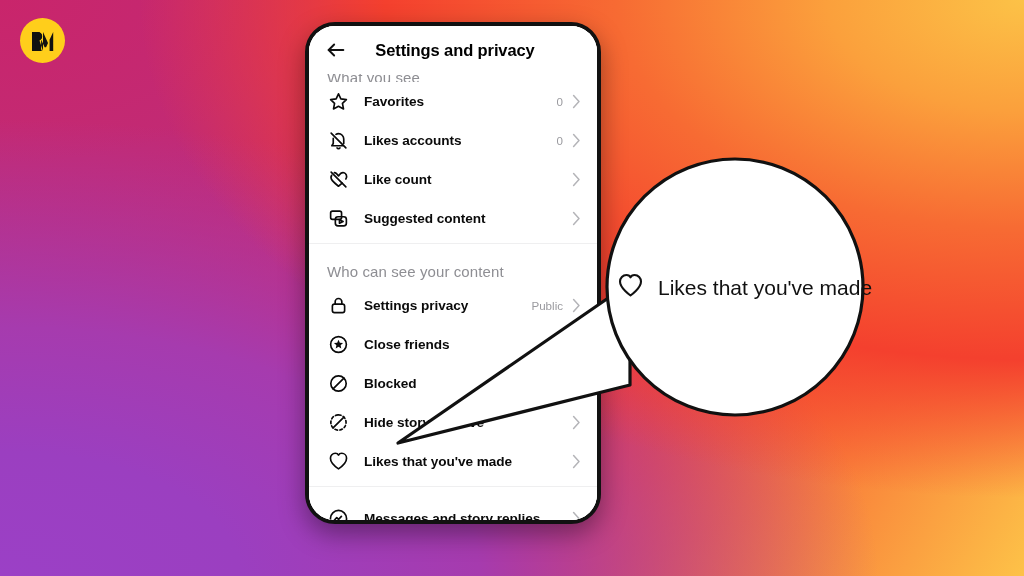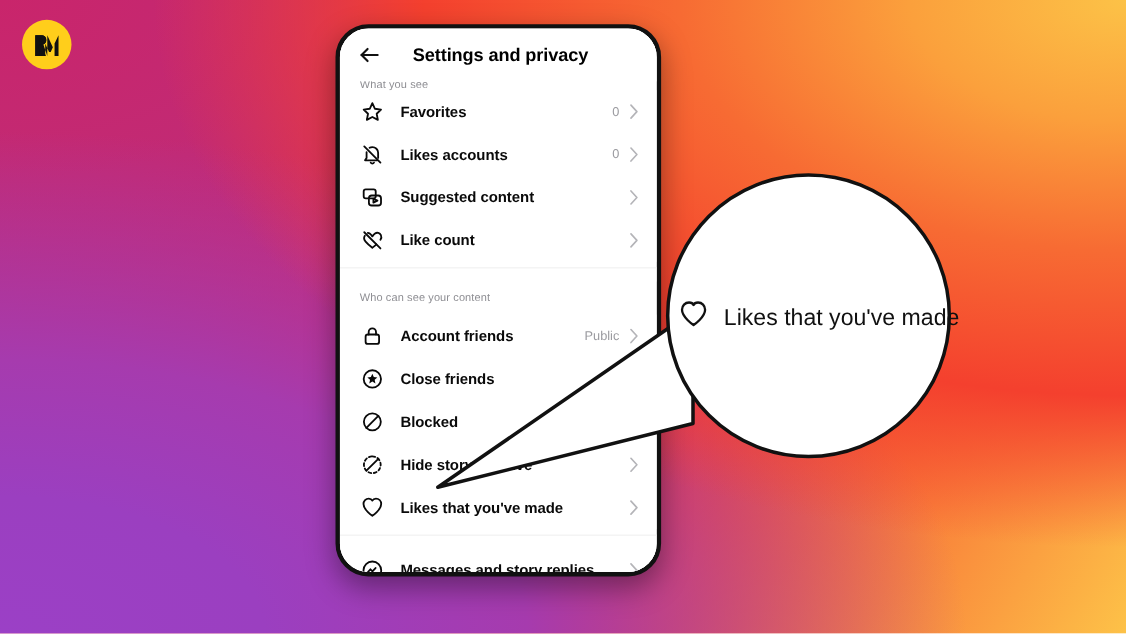--- a/index.html
+++ b/index.html
@@ -65,21 +65,21 @@
     font-size: 16.5px;
     font-weight: bold;
     color: #000000;
     letter-spacing: -0.1px;
     padding-right: 22px;
   }
 
   .scroll { position: relative; }
 
   .sec-label {
-    font-size: 10px;
+    font-size: 15px;
     color: #8e8e93;
     padding: 0 18px;
     line-height: 14px;
     letter-spacing: 0.1px;
   }
   .sec-label.clipped {
     height: 11px;
     overflow: hidden;
     margin-top: -3px;
   }
@@ -198,57 +198,57 @@
             <span class="row-val">0</span>
             <span class="row-chev">
               <svg width="9" height="15" viewBox="0 0 9 15" fill="none" stroke="#b4b4b8" stroke-width="1.5" stroke-linecap="round" stroke-linejoin="round">
                 <path d="M1.6 1.6 L7 7.5 L1.6 13.4"></path>
               </svg>
             </span>
           </div>
           <div class="row">
             <span class="row-ico">
               <svg width="21" height="21" viewBox="0 0 24 24">
+                <path fill="none" stroke="#0a0a0a" stroke-width="1.9" stroke-linecap="round" stroke-linejoin="round" d="M20.4 11.4 C21.4 9.9 21.6 8.1 20.9 6.6 C19.8 4.2 16.9 3.4 14.8 4.9 C13.8 5.6 12.8 6.8 12 7.9 C11.2 6.8 10.2 5.6 9.2 4.9 C8.6 4.5 8 4.3 7.3 4.2"></path>
+                <path fill="none" stroke="#0a0a0a" stroke-width="1.9" stroke-linecap="round" stroke-linejoin="round" d="M4.2 7.2 C3 9 3.4 11.4 5 13.3 C6.9 15.6 10.1 18.2 12 19.7 C13.1 18.8 14.7 17.5 16.2 16.1"></path>
+                <path fill="none" stroke="#0a0a0a" stroke-width="1.9" stroke-linecap="round" stroke-linejoin="round" d="M3.6 3.6 L20.4 20.4"></path>
+              </svg>
+            </span>
+            <span class="row-label">Like count</span>
+            <span class="row-chev">
+              <svg width="9" height="15" viewBox="0 0 9 15" fill="none" stroke="#b4b4b8" stroke-width="1.5" stroke-linecap="round" stroke-linejoin="round">
+                <path d="M1.6 1.6 L7 7.5 L1.6 13.4"></path>
+              </svg>
+            </span>
+          </div>
+          <div class="row">
+            <span class="row-ico">
+              <svg width="21" height="21" viewBox="0 0 24 24">
                 <rect fill="none" stroke="#0a0a0a" stroke-width="1.9" stroke-linecap="round" stroke-linejoin="round" x="3" y="3.6" width="12.5" height="9.4" rx="2.2"></rect>
                 <rect fill="none" stroke="#0a0a0a" stroke-width="1.9" stroke-linecap="round" stroke-linejoin="round" x="8.4" y="10" width="12.6" height="10.4" rx="3"></rect>
                 <path fill="none" stroke="#0a0a0a" stroke-width="1.9" stroke-linecap="round" stroke-linejoin="round" d="M13.1 13.3 L17.3 15.3 L13.1 17.3 Z"></path>
               </svg>
             </span>
             <span class="row-label">Suggested content</span>
             <span class="row-chev">
               <svg width="9" height="15" viewBox="0 0 9 15" fill="none" stroke="#b4b4b8" stroke-width="1.5" stroke-linecap="round" stroke-linejoin="round">
                 <path d="M1.6 1.6 L7 7.5 L1.6 13.4"></path>
               </svg>
             </span>
           </div>
-          <div class="row">
-            <span class="row-ico">
-              <svg width="21" height="21" viewBox="0 0 24 24">
-                <path fill="none" stroke="#0a0a0a" stroke-width="1.9" stroke-linecap="round" stroke-linejoin="round" d="M20.4 11.4 C21.4 9.9 21.6 8.1 20.9 6.6 C19.8 4.2 16.9 3.4 14.8 4.9 C13.8 5.6 12.8 6.8 12 7.9 C11.2 6.8 10.2 5.6 9.2 4.9 C8.6 4.5 8 4.3 7.3 4.2"></path>
-                <path fill="none" stroke="#0a0a0a" stroke-width="1.9" stroke-linecap="round" stroke-linejoin="round" d="M4.2 7.2 C3 9 3.4 11.4 5 13.3 C6.9 15.6 10.1 18.2 12 19.7 C13.1 18.8 14.7 17.5 16.2 16.1"></path>
-                <path fill="none" stroke="#0a0a0a" stroke-width="1.9" stroke-linecap="round" stroke-linejoin="round" d="M3.6 3.6 L20.4 20.4"></path>
-              </svg>
-            </span>
-            <span class="row-label">Like count</span>
-            <span class="row-chev">
-              <svg width="9" height="15" viewBox="0 0 9 15" fill="none" stroke="#b4b4b8" stroke-width="1.5" stroke-linecap="round" stroke-linejoin="round">
-                <path d="M1.6 1.6 L7 7.5 L1.6 13.4"></path>
-              </svg>
-            </span>
-          </div>
           <div class="gap"></div>
           <div class="sec-label sec-head">Who can see your content</div>
           <div class="row">
             <span class="row-ico">
               <svg width="21" height="21" viewBox="0 0 24 24">
                 <rect fill="none" stroke="#0a0a0a" stroke-width="1.9" stroke-linecap="round" stroke-linejoin="round" x="5" y="10.4" width="14" height="9.8" rx="2.4"></rect>
                 <path fill="none" stroke="#0a0a0a" stroke-width="1.9" stroke-linecap="round" stroke-linejoin="round" d="M8.2 10.4 V7.8 A3.8 3.8 0 0 1 15.8 7.8 V10.4"></path>
               </svg>
             </span>
-            <span class="row-label">Account friends</span>
+            <span class="row-label">Settings privacy</span>
             <span class="row-val">Public</span>
             <span class="row-chev">
               <svg width="9" height="15" viewBox="0 0 9 15" fill="none" stroke="#b4b4b8" stroke-width="1.5" stroke-linecap="round" stroke-linejoin="round">
                 <path d="M1.6 1.6 L7 7.5 L1.6 13.4"></path>
               </svg>
             </span>
           </div>
           <div class="row">
             <span class="row-ico">
               <svg width="21" height="21" viewBox="0 0 24 24">

